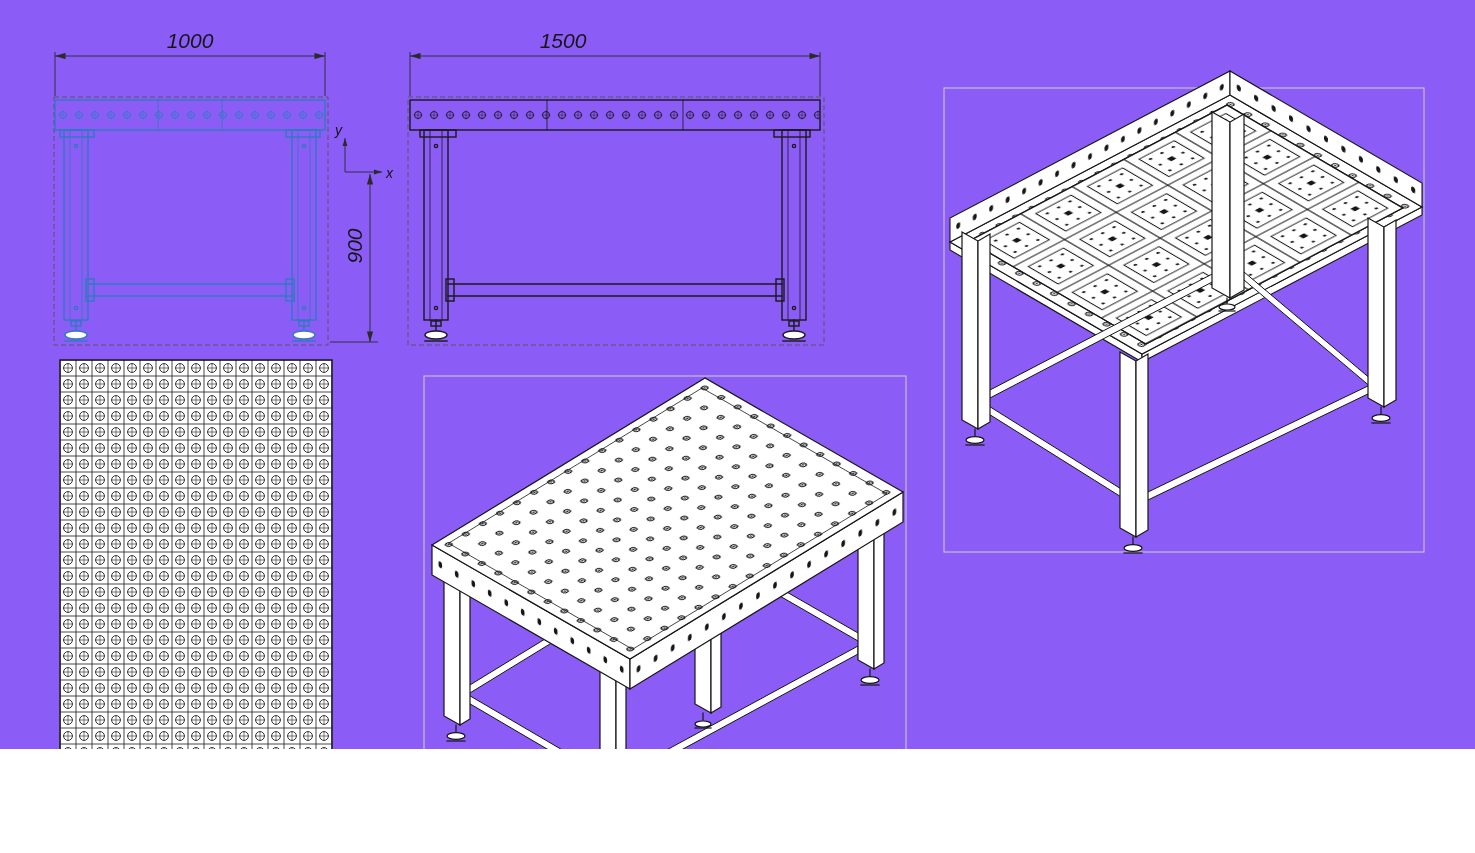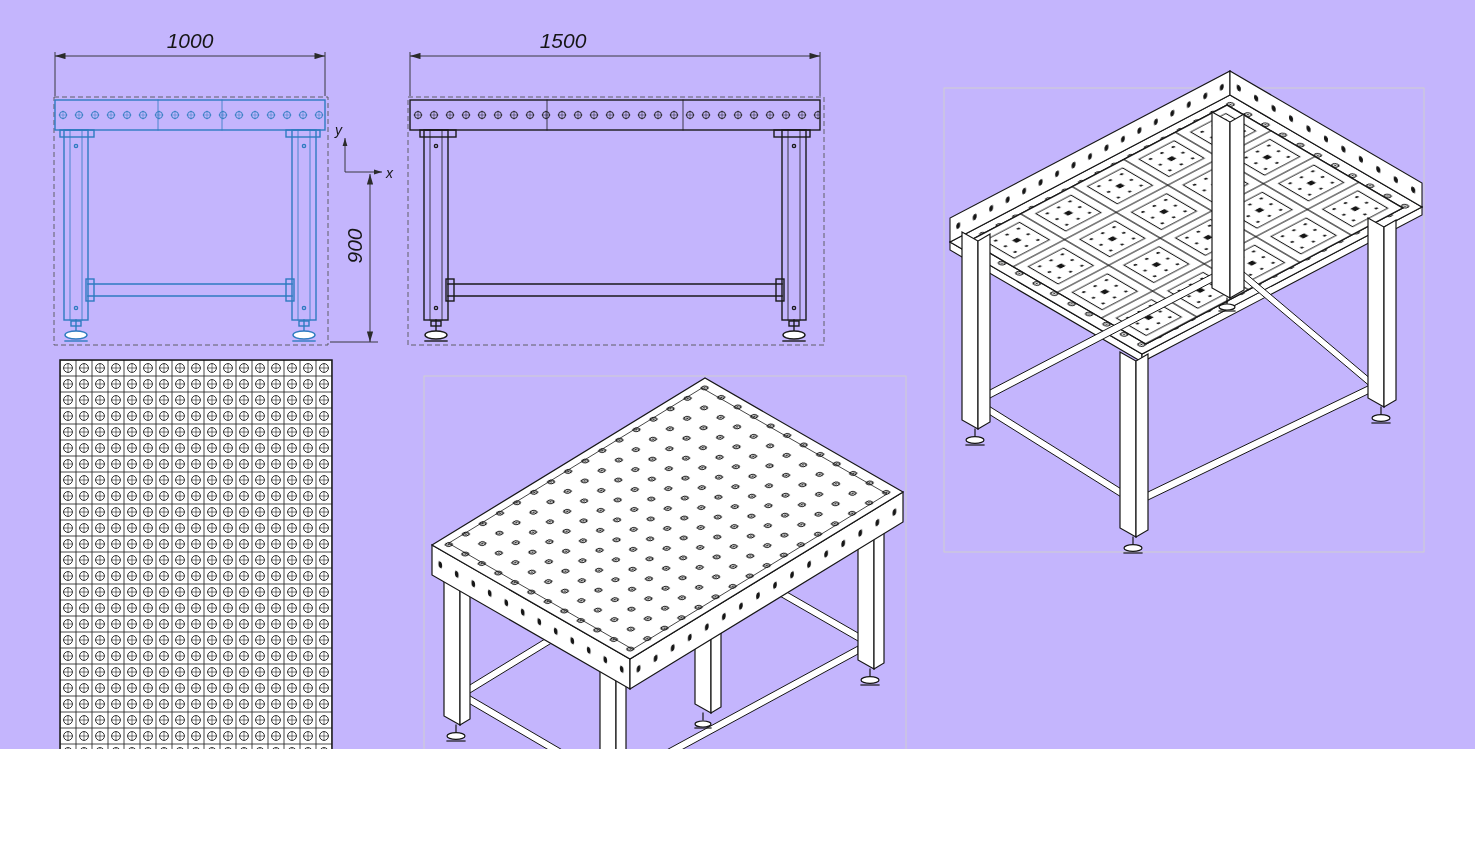--- a/index.html
+++ b/index.html
@@ -1,16 +1,16 @@
 <!DOCTYPE html>
 <html><head>
 <meta charset="utf-8">
 <style>
   html,body{margin:0;padding:0;background:#fff}
-  .canvas{position:relative;width:1475px;height:749px;background:#c4b5fd;overflow:hidden}
+  .canvas{position:relative;width:1475px;height:749px;background:#8b5cf6;overflow:hidden}
   .canvas > svg{position:absolute;left:0;top:0}
   .dim-text{font-family:"Liberation Sans",sans-serif;font-style:italic;font-size:21px;fill:#161616}
   .axis-text{font-family:"Liberation Sans",sans-serif;font-style:italic;font-size:14px;fill:#161616}
 </style>
 </head>
 <body>
 
 <div class="canvas">
 <svg width="1475" height="853" viewBox="0 0 1475 853">
   <defs>

